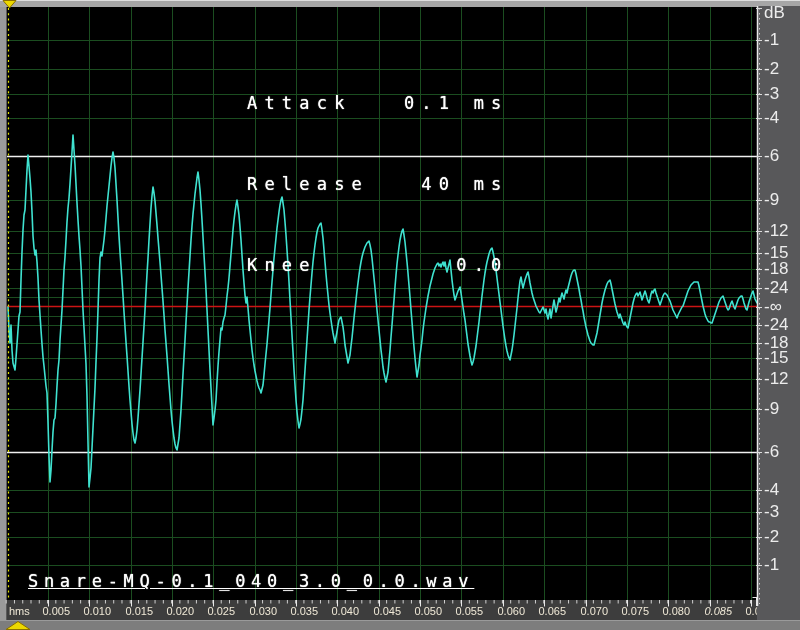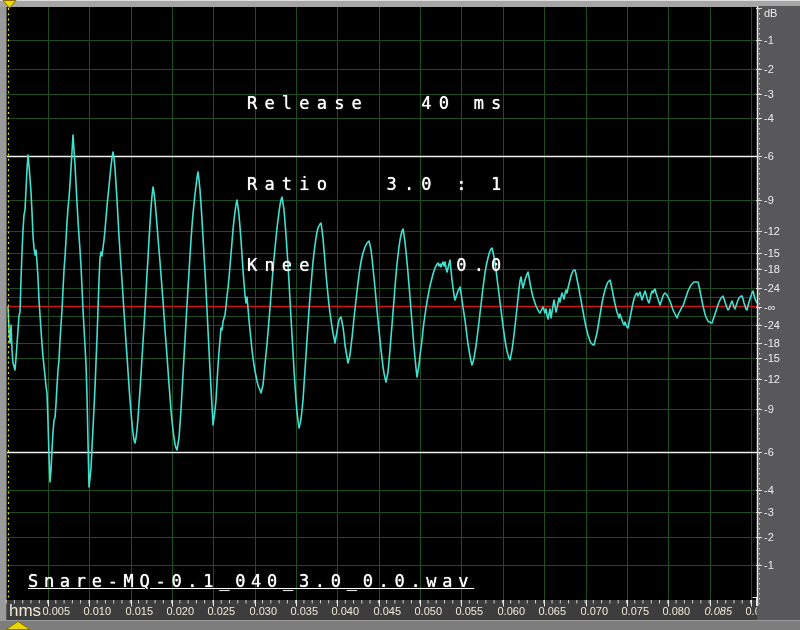--- a/index.html
+++ b/index.html
@@ -14,25 +14,25 @@
   .rulerband{position:absolute;left:7px;top:600px;width:750px;height:20px;background:#3d3d3d;}
   .bottomstrip{position:absolute;left:0;top:620px;width:800px;height:10px;background:#7d7d7d;
                border-top:1px solid #9a9a9a;box-sizing:border-box;}
   svg#plot-svg{position:absolute;left:0;top:0;width:800px;height:630px;}
   .overlay-stats{position:absolute;left:247px;top:36px;color:#fff;
         font-family:"DejaVu Sans Mono",monospace;font-size:17px;line-height:27px;
         letter-spacing:7.2px;white-space:pre;text-shadow:0 0 1px #fff;}
   .filename{position:absolute;left:28px;top:571px;color:#fff;
         font-family:"DejaVu Sans Mono",monospace;font-size:17px;letter-spacing:5.7px;
         white-space:pre;text-shadow:0 0 1px #fff;text-decoration:underline;}
-  .db-label{position:absolute;color:#ececec;font-size:11px;line-height:12px;height:12px;}
+  .db-label{position:absolute;color:#ececec;font-size:17px;line-height:12px;height:12px;}
   #time-labels{position:absolute;left:0;top:0;width:757px;height:630px;overflow:hidden;}
   .time-label{position:absolute;width:44px;text-align:right;color:#efe8d6;
               font-size:11px;line-height:12px;}
-  .hms{position:absolute;left:9px;top:605px;color:#efe8d6;font-size:17px;line-height:12px;}
+  .hms{position:absolute;left:9px;top:605px;color:#efe8d6;font-size:11px;line-height:12px;}
 </style>
 </head>
 <body>
 
 <div id="app">
   <div class="topbar"></div>
   <div class="leftbar"></div>
   <div class="plotbg"></div>
   <div class="rightpanel"></div>
   <div class="rulerband"></div>
@@ -221,22 +221,22 @@
       <line x1="627.5" y1="600" x2="627.5" y2="606.5" stroke="#e8e8e8" stroke-width="1"></line>
       <line x1="668.5" y1="600" x2="668.5" y2="606.5" stroke="#e8e8e8" stroke-width="1"></line>
       <line x1="710.5" y1="600" x2="710.5" y2="606.5" stroke="#e8e8e8" stroke-width="1"></line>
       <line x1="751.5" y1="600" x2="751.5" y2="606.5" stroke="#e8e8e8" stroke-width="1"></line>
       <path d="M752.5 597.5 H757 M756.5 597.5 V606" stroke="#e8e8e8" stroke-width="1" fill="none"></path>
       <polygon points="3,0.5 16,0.5 9.5,8" fill="#ecd800" stroke="#8a7000" stroke-width="1"></polygon>
       <polygon points="6,629.5 30,629.5 18,621.5" fill="#ecd800" stroke="#8a7000" stroke-width="1"></polygon>
     </svg>
 
   <div class="overlay-stats">
+    <div>Attack   0.1 ms</div>
     <div>Release   40 ms</div>
-    <div>Ratio   3.0 : 1</div>
     <div>Knee        0.0</div>
   </div>
 
   <div class="filename">Snare-MQ-0.1_040_3.0_0.0.wav</div>
 
   <div id="time-labels">
     <div class="hms">hms</div>
   <div class="time-label" style="left: 26px; top: 605px;">0.005</div>
       <div class="time-label" style="left: 67px; top: 605px;">0.010</div>
       <div class="time-label" style="left: 109px; top: 605px;">0.015</div>

